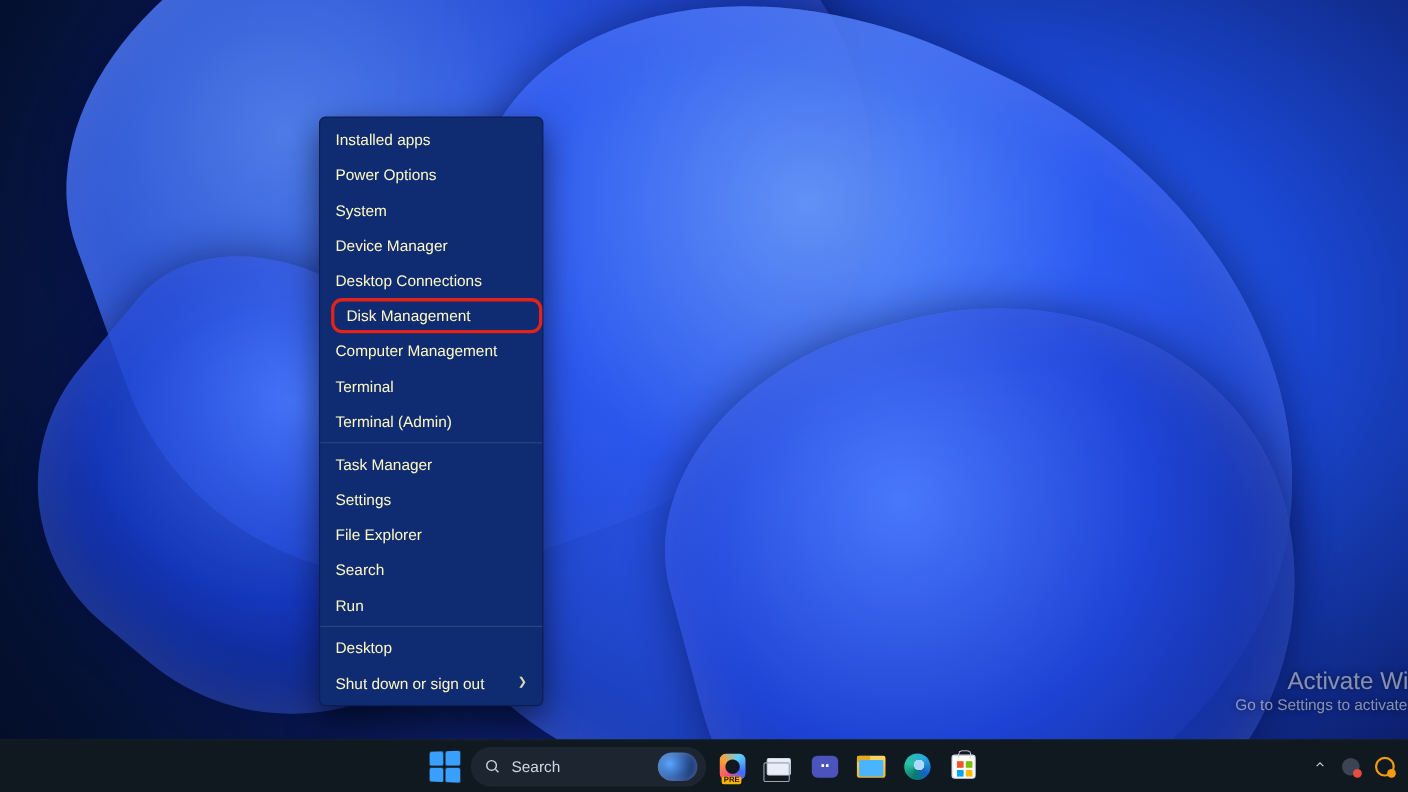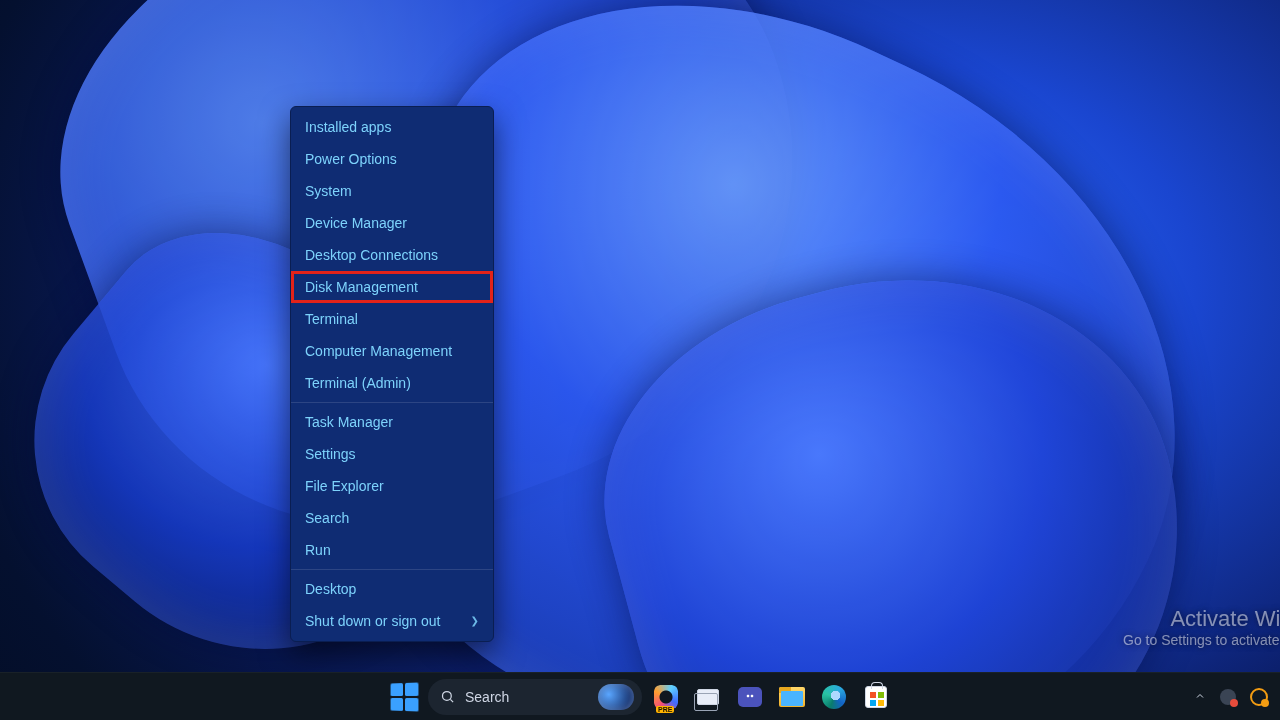--- a/index.html
+++ b/index.html
@@ -36,31 +36,31 @@
   .activate .t2 { font-size: 14px; }
 
   
   .winx {
     position: absolute; left: 290px; top: 106px; width: 204px;
     background: #0f2c73;
     border: 1px solid #0a1e52;
     box-shadow: 0 12px 30px rgba(0,0,0,.55);
     border-radius: 6px;
     padding: 4px 0;
-    color: #7dd3fc;
+    color: #fef9c3;
     font-size: 14px;
   }
   .winx .item {
     padding: 7px 14px 7px 14px;
     display: flex; align-items: center; justify-content: space-between;
     cursor: default; user-select: none;
     line-height: 18px;
   }
   .winx .sep { height: 1px; margin: 3px 0; background: rgba(255,255,255,.12); }
-  .winx .highlight { outline: 3px solid #e32319; outline-offset: -3px; border-radius: 0; }
+  .winx .highlight { outline: 3px solid #e32319; outline-offset: -3px; border-radius: 10px; margin-left: 10px; }
   .winx .chev { font-size: 10px; opacity: .85; }
 
   
   .taskbar {
     position: absolute; left: 0; bottom: 0; width: 100%; height: 48px;
     background: #101820; display: flex; align-items: center; color: #e8edf8;
     border-top: 1px solid rgba(255,255,255,.04);
   }
   .tb-center { position: absolute; left: 50%; transform: translateX(-50%); display: flex; align-items: center; gap: 6px; }
   .tb-right  { position: absolute; right: 12px; display: flex; align-items: center; gap: 14px; }
@@ -152,24 +152,24 @@
     <div class="item">
         <span>Device Manager</span>
       </div>
     <div class="item">
         <span>Desktop Connections</span>
       </div>
     <div class="item highlight">
         <span>Disk Management</span>
       </div>
     <div class="item">
+        <span>Computer Management</span>
+      </div>
+    <div class="item">
         <span>Terminal</span>
-      </div>
-    <div class="item">
-        <span>Computer Management</span>
       </div>
     <div class="item">
         <span>Terminal (Admin)</span>
       </div>
 
     <div class="sep"></div>
 
     <div class="item">
         <span>Task Manager</span>
       </div>

